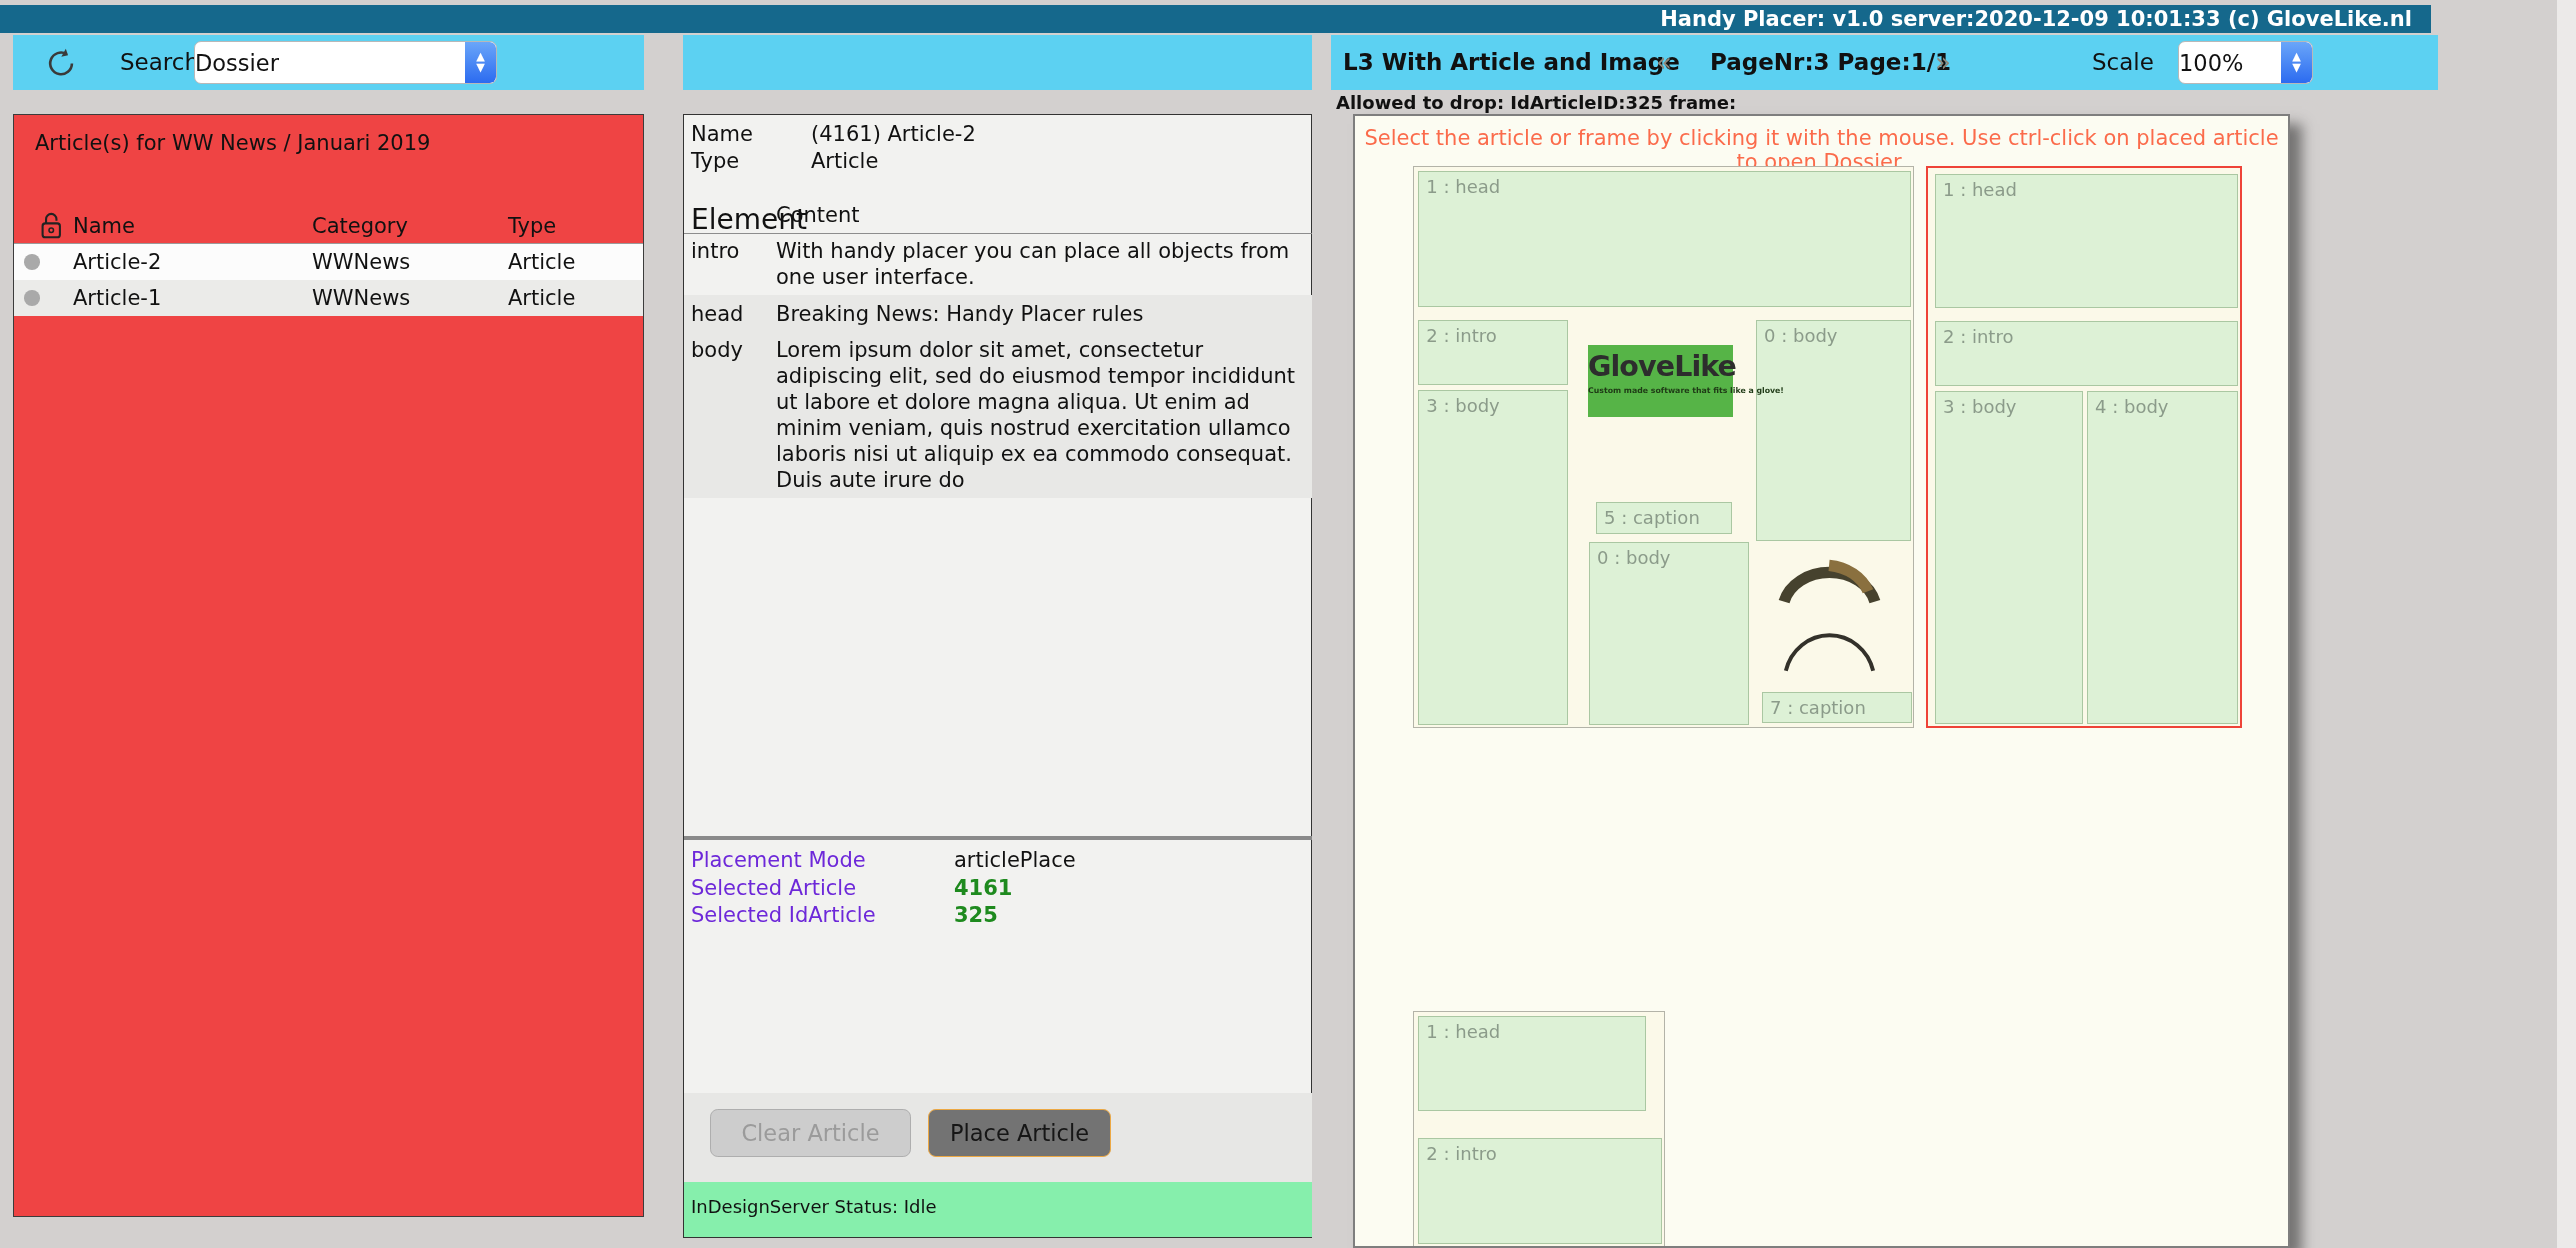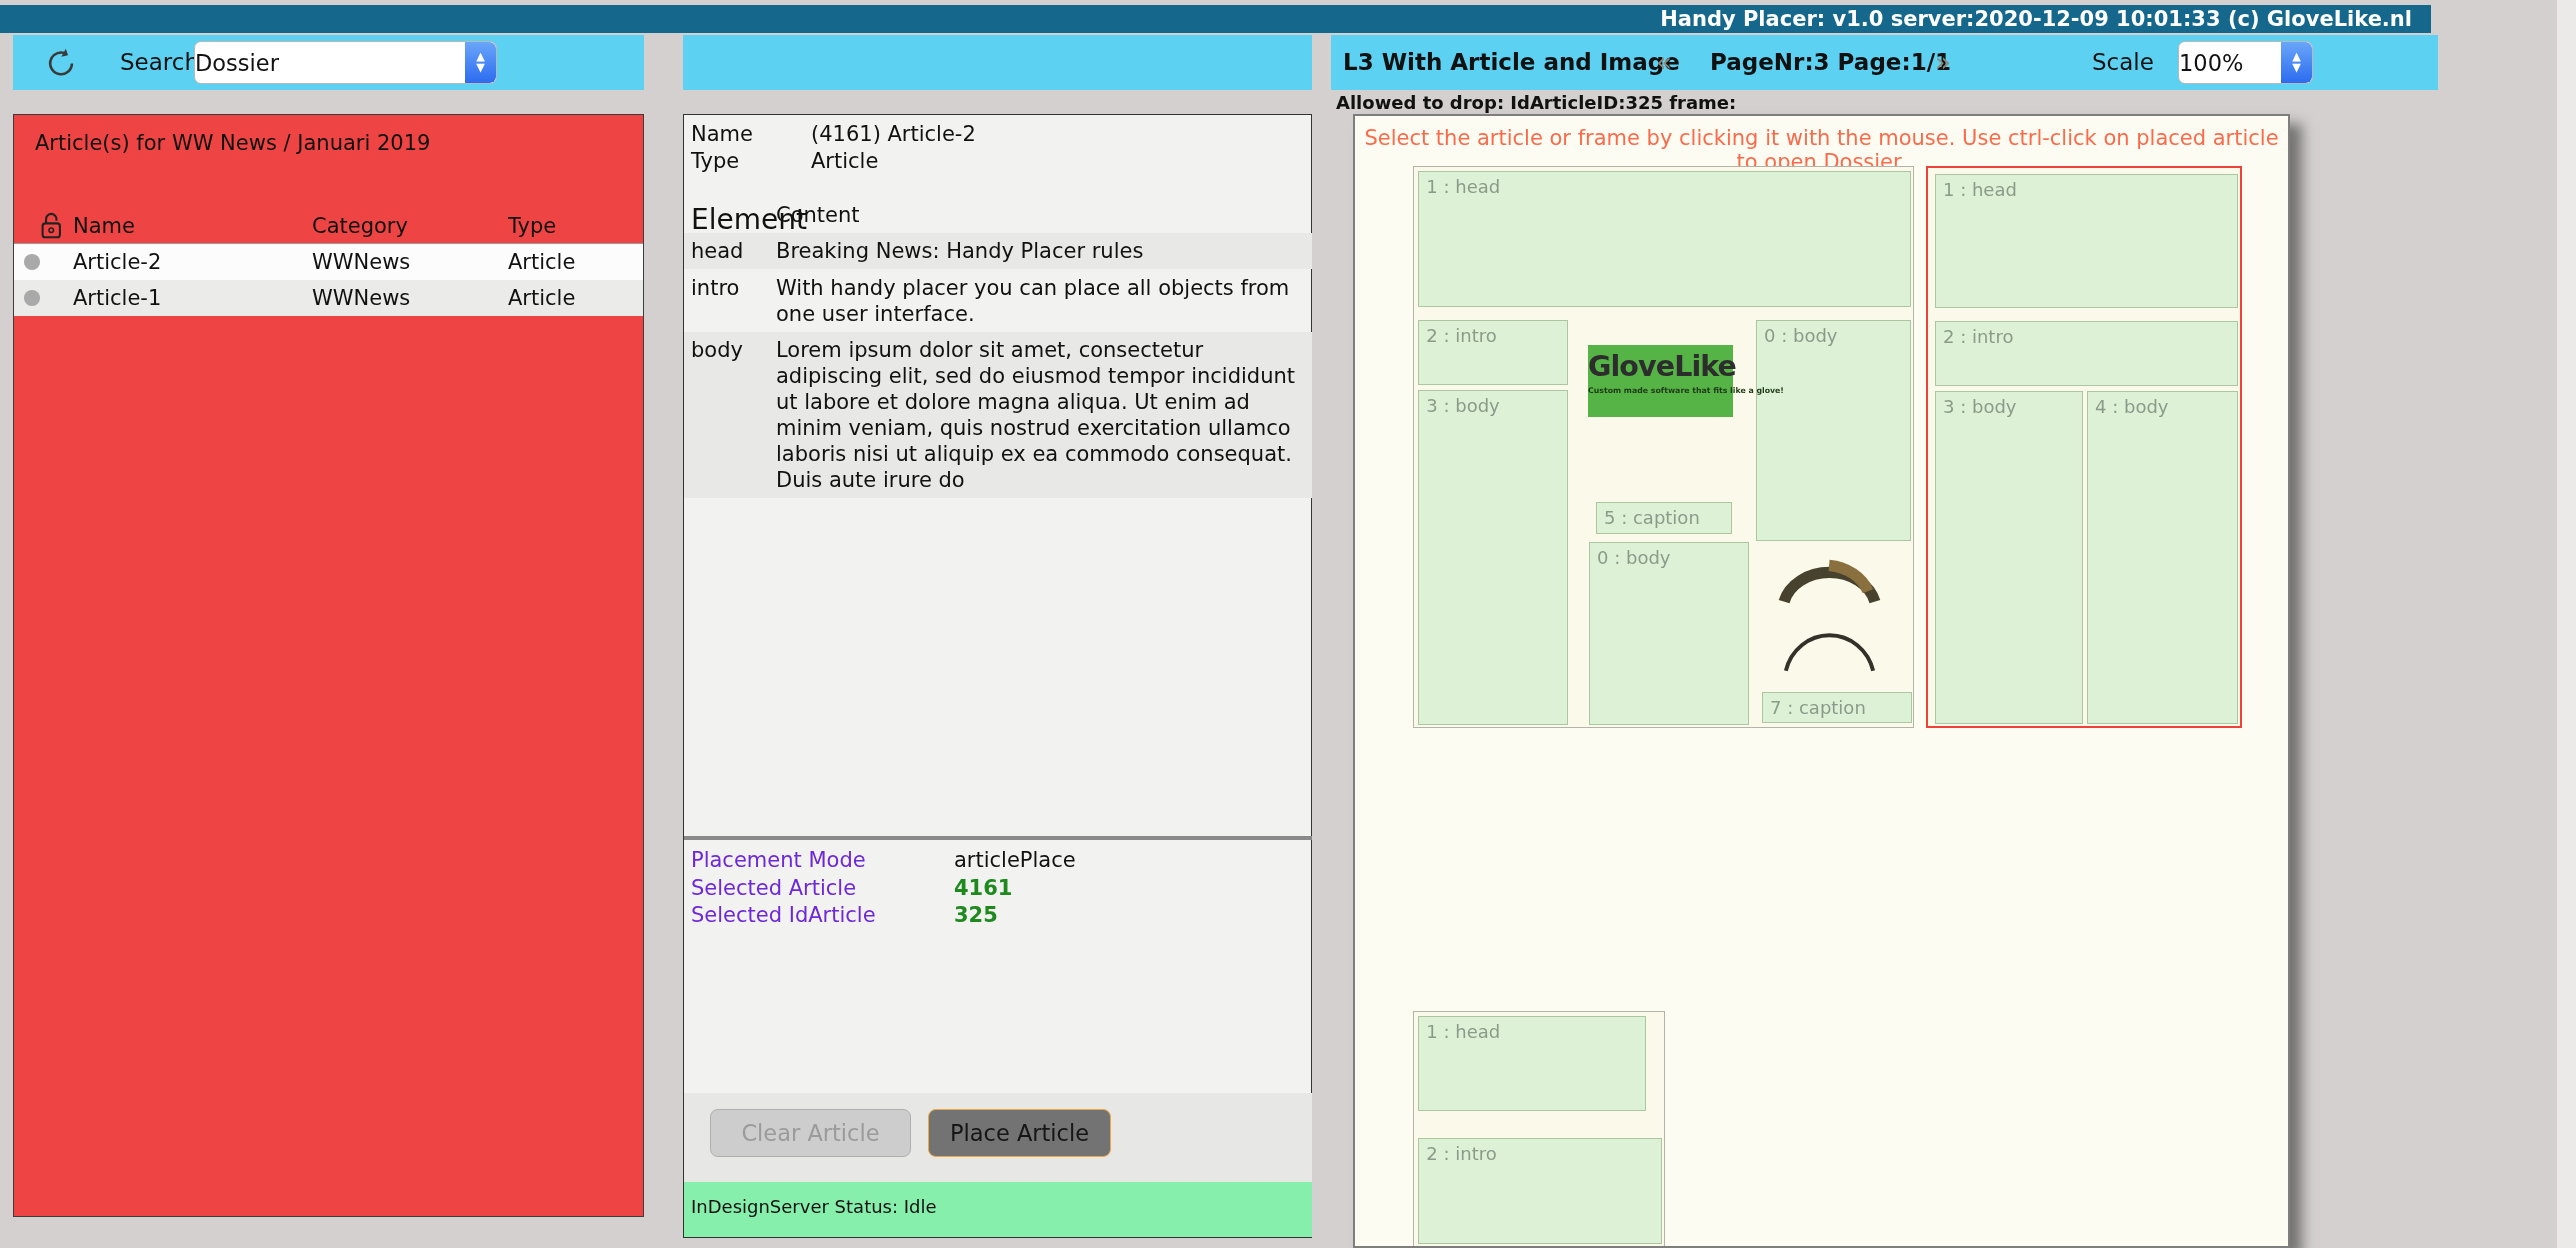--- a/index.html
+++ b/index.html
@@ -170,27 +170,27 @@
           <span class="lbl">Type</span>
           <span class="val">Article</span>
         </div>
       </div>
     <div class="abs" id="dp-el-header">
       <span class="e">Element</span>
       <span class="c">Content</span>
     </div>
     <div class="abs" id="dp-el-divider"></div>
     <div class="abs" id="dp-el-rows">
+        <div class="el-row">
+          <div class="e">intro</div>
+          <div class="c">With handy placer you can place all objects from one user interface.</div>
+        </div>
         <div class="el-row shade">
           <div class="e">head</div>
           <div class="c">Breaking News: Handy Placer rules</div>
-        </div>
-        <div class="el-row">
-          <div class="e">intro</div>
-          <div class="c">With handy placer you can place all objects from one user interface.</div>
         </div>
         <div class="el-row shade">
           <div class="e">body</div>
           <div class="c">Lorem ipsum dolor sit amet, consectetur adipiscing elit, sed do eiusmod tempor incididunt ut labore et dolore magna aliqua. Ut enim ad minim veniam, quis nostrud exercitation ullamco laboris nisi ut aliquip ex ea commodo consequat. Duis aute irure do</div>
         </div>
       </div>
     <div class="abs" id="dp-divider2"></div>
     <div id="dp-placement">
         <div class="pl-row" style="top: 733px;">
           <span class="lbl">Placement Mode</span>

